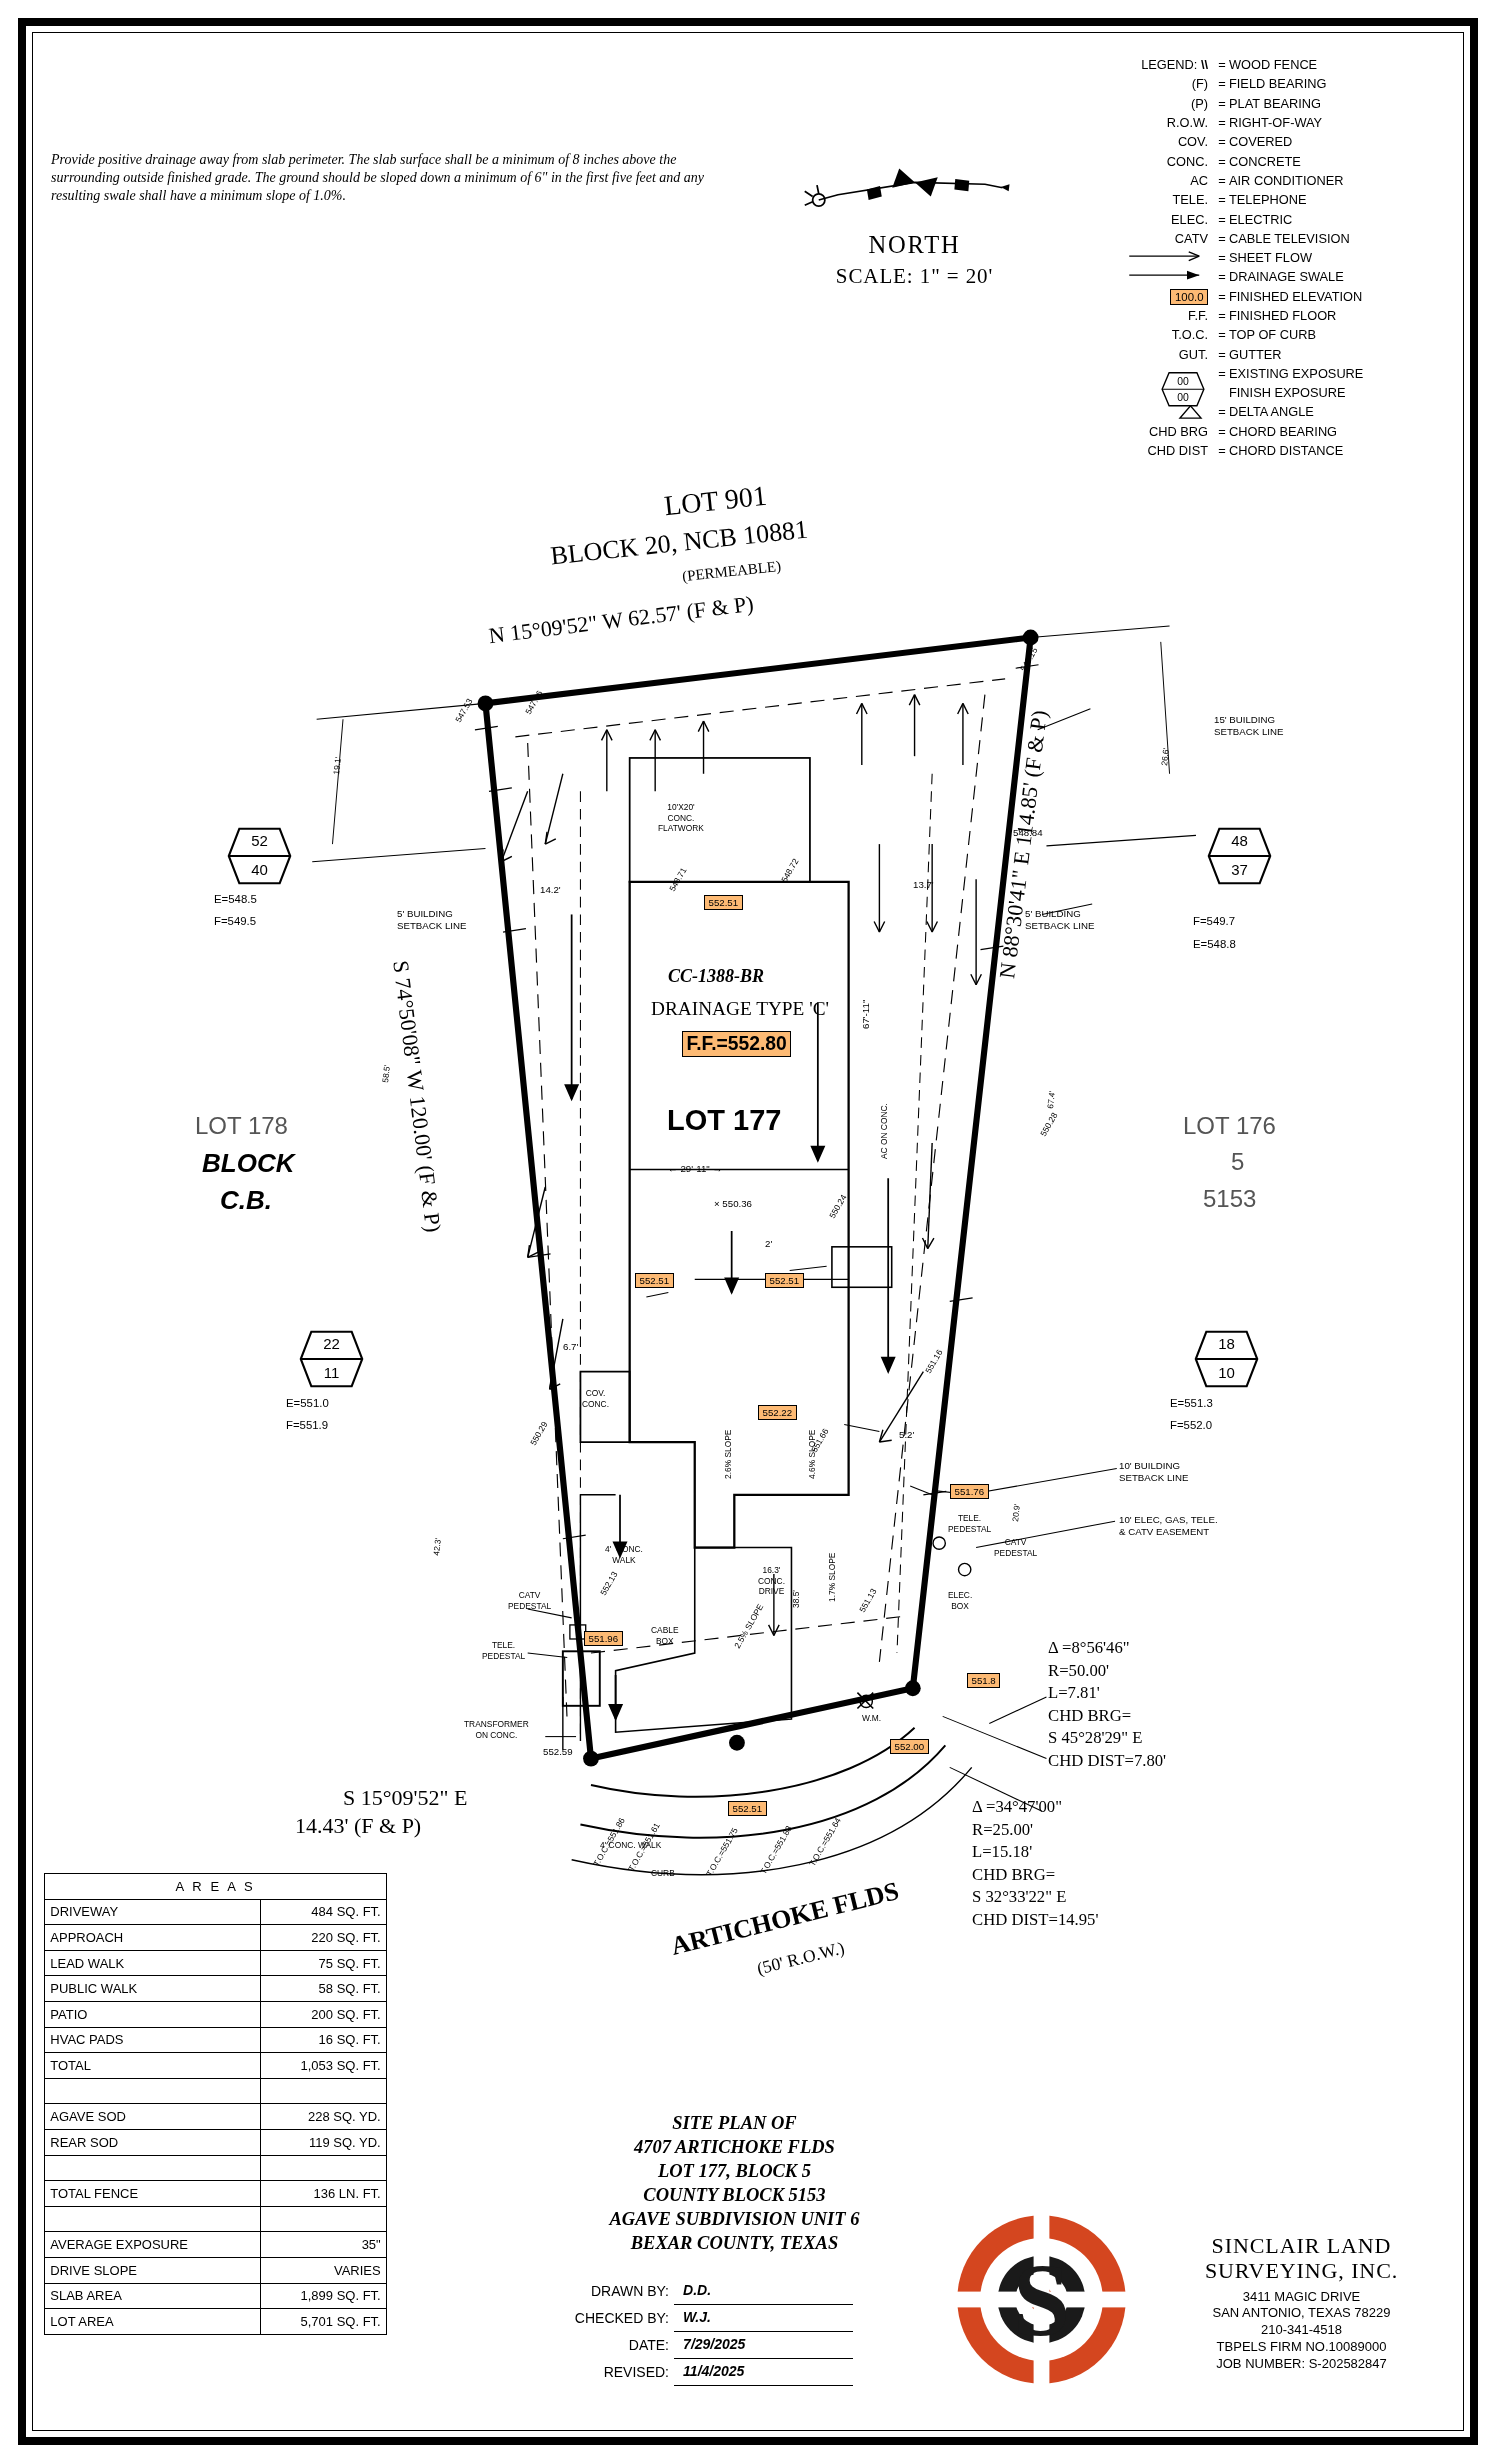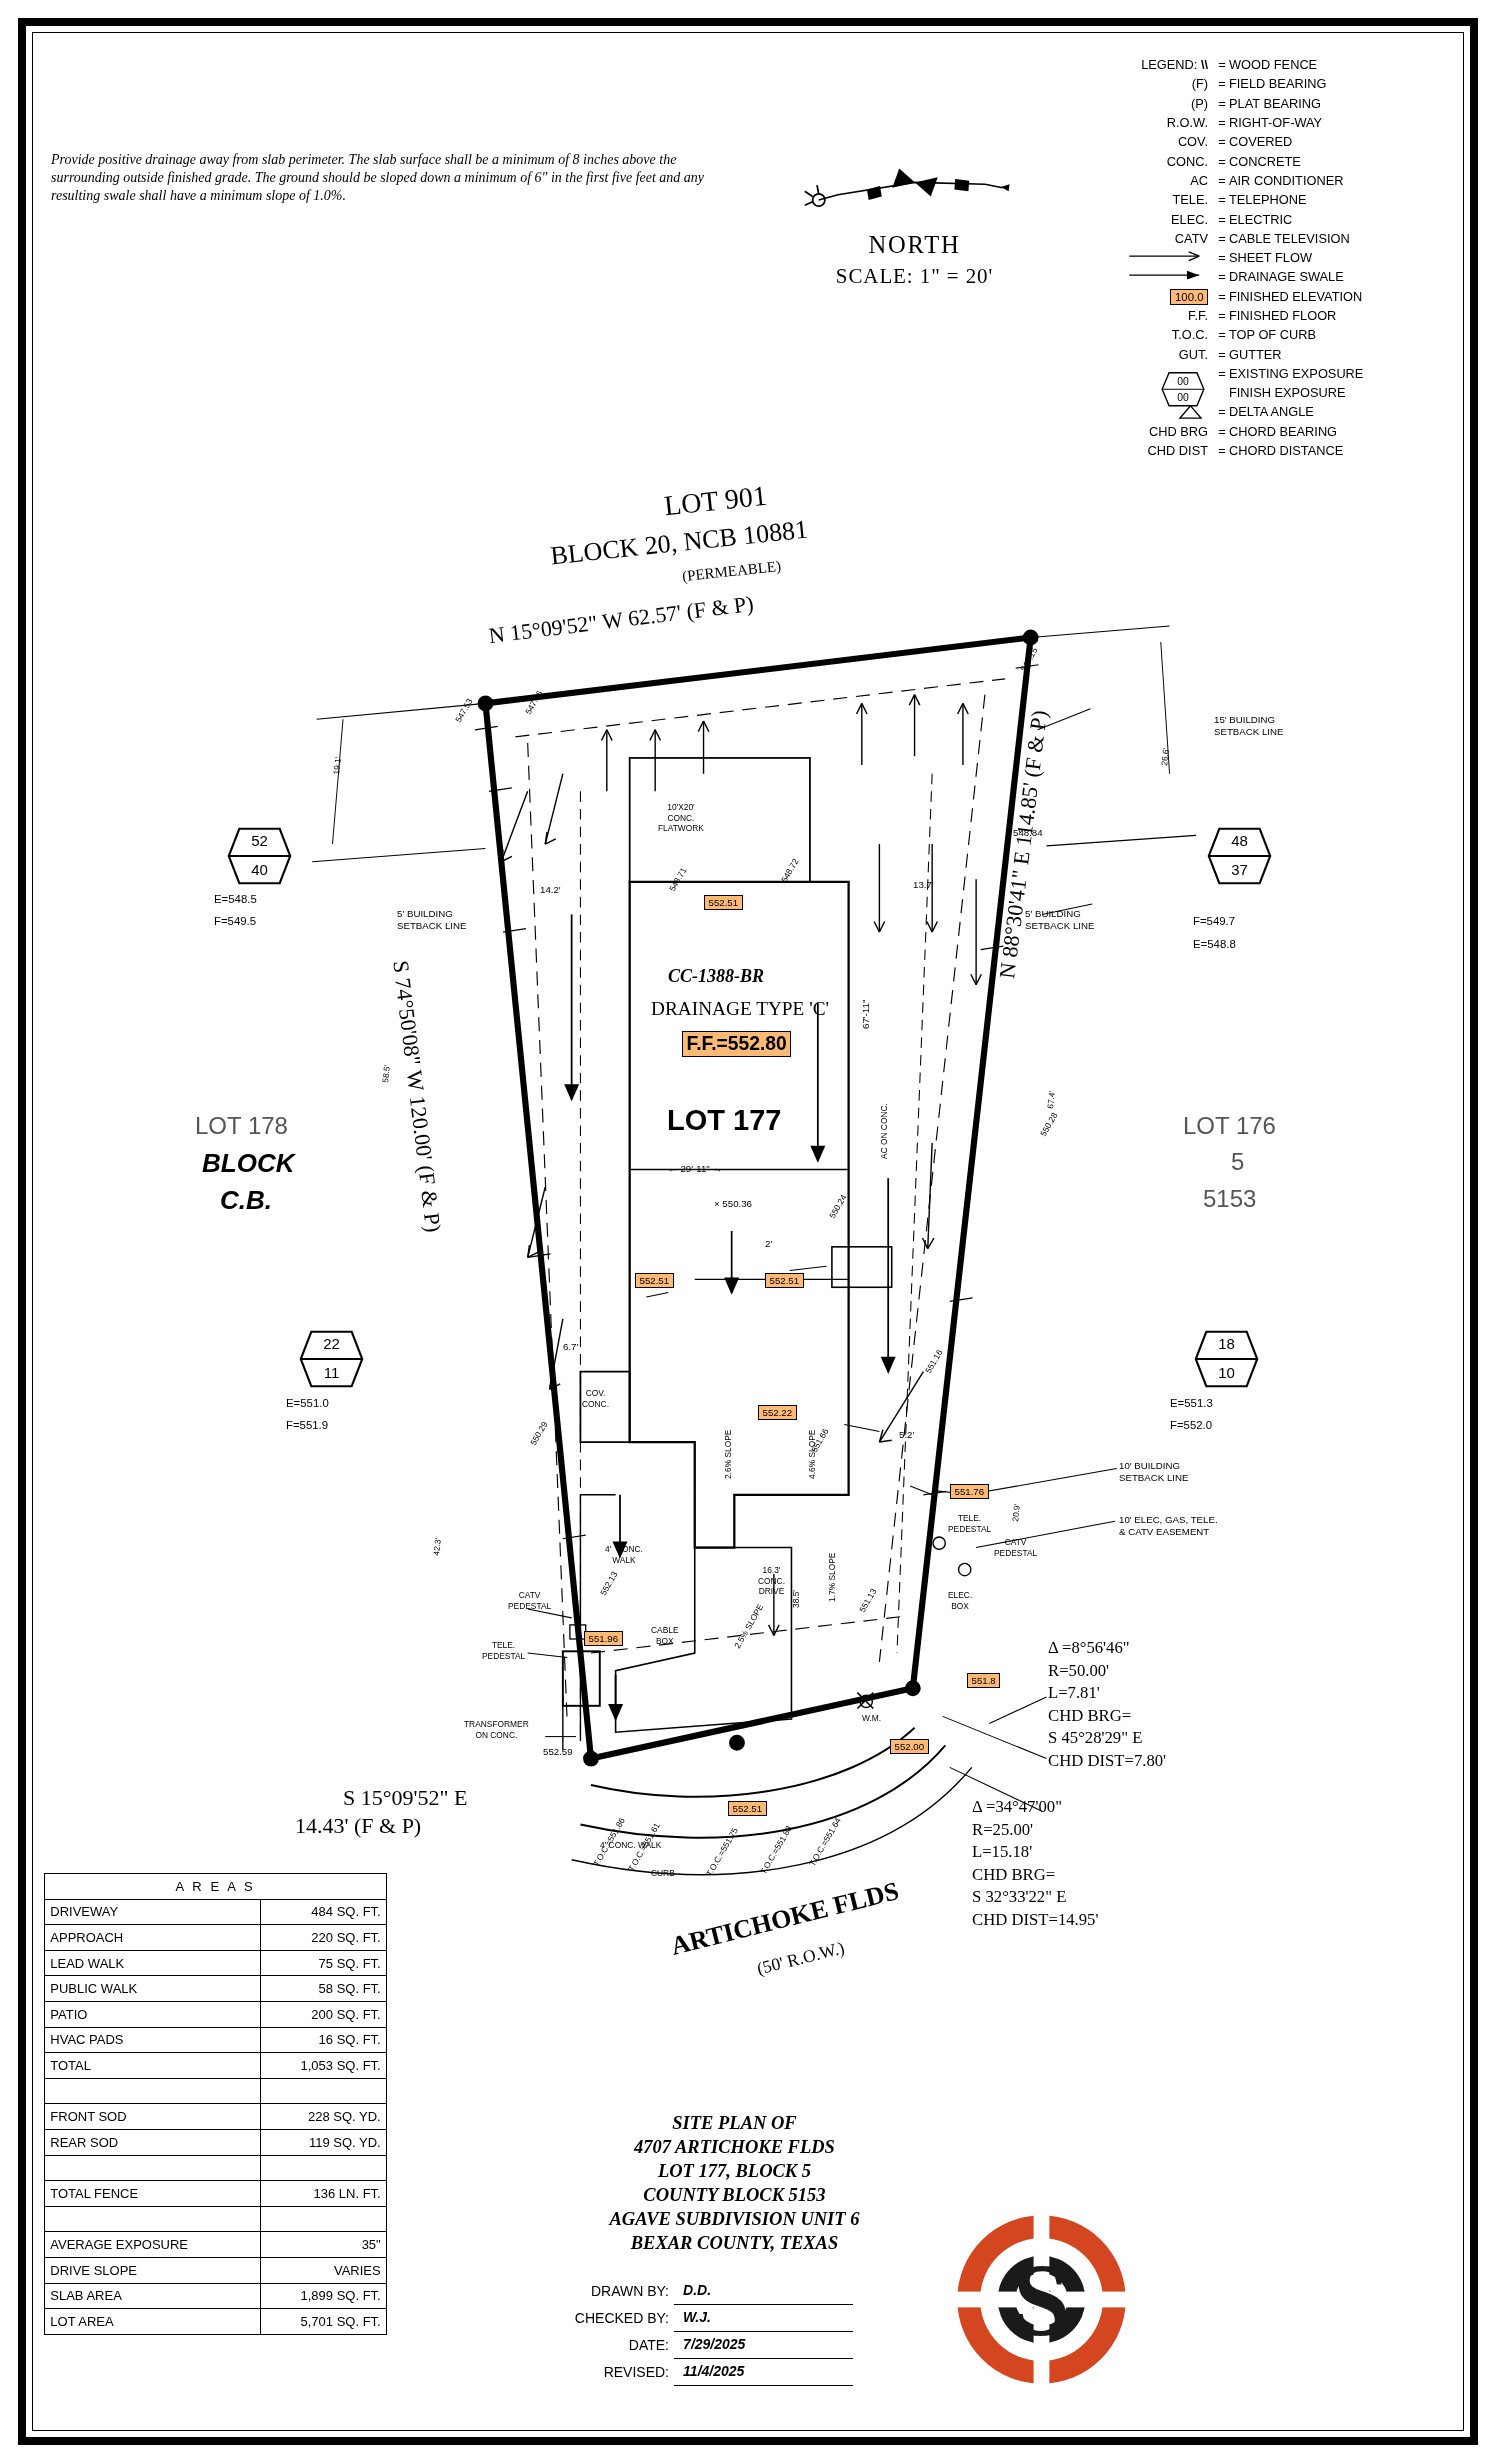--- a/index.html
+++ b/index.html
@@ -565,21 +565,21 @@
         </tr>
     <tr>
           <td class="lab">TOTAL</td>
           <td class="val">1,053 SQ. FT.</td>
         </tr>
     <tr>
           <td class="spacer"></td>
           <td class="spacer"></td>
         </tr>
     <tr>
-          <td class="lab">FRONT SOD</td>
+          <td class="lab">AGAVE SOD</td>
           <td class="val">228 SQ. YD.</td>
         </tr>
     <tr>
           <td class="lab">REAR SOD</td>
           <td class="val">119 SQ. YD.</td>
         </tr>
     <tr>
           <td class="spacer"></td>
           <td class="spacer"></td>
         </tr>
@@ -642,15 +642,28 @@
     <circle cx="110" cy="110" r="96" fill="#d4461f"></circle>
     <circle cx="110" cy="110" r="70" fill="#ffffff"></circle>
     <circle cx="110" cy="110" r="50" fill="#1a1a1a"></circle>
     <circle cx="110" cy="110" r="30" fill="#ffffff"></circle>
     <circle cx="110" cy="110" r="14" fill="#d4461f"></circle>
     <rect x="0" y="101" width="220" height="18" fill="#ffffff"></rect>
     <rect x="101" y="0" width="18" height="220" fill="#ffffff"></rect>
     <text x="110" y="150" font-size="118" font-weight="bold" text-anchor="middle" fill="#1a1a1a" font-family="Liberation Serif, serif">S</text>
   </svg>
 
+  <div id="surveyor" class="abs">
+    <div id="surv-name">
+      <div>SINCLAIR LAND</div>
+      <div>SURVEYING, INC.</div>
+    </div>
+    <div id="surv-addr">
+      <div>3411 MAGIC DRIVE</div>
+      <div>SAN ANTONIO, TEXAS 78229</div>
+      <div>210-341-4518</div>
+      <div>TBPELS FIRM NO.10089000</div>
+      <div>JOB NUMBER:  S-202582847</div>
+    </div>
+  </div>
 
 </div>
 
 
 </body></html>

